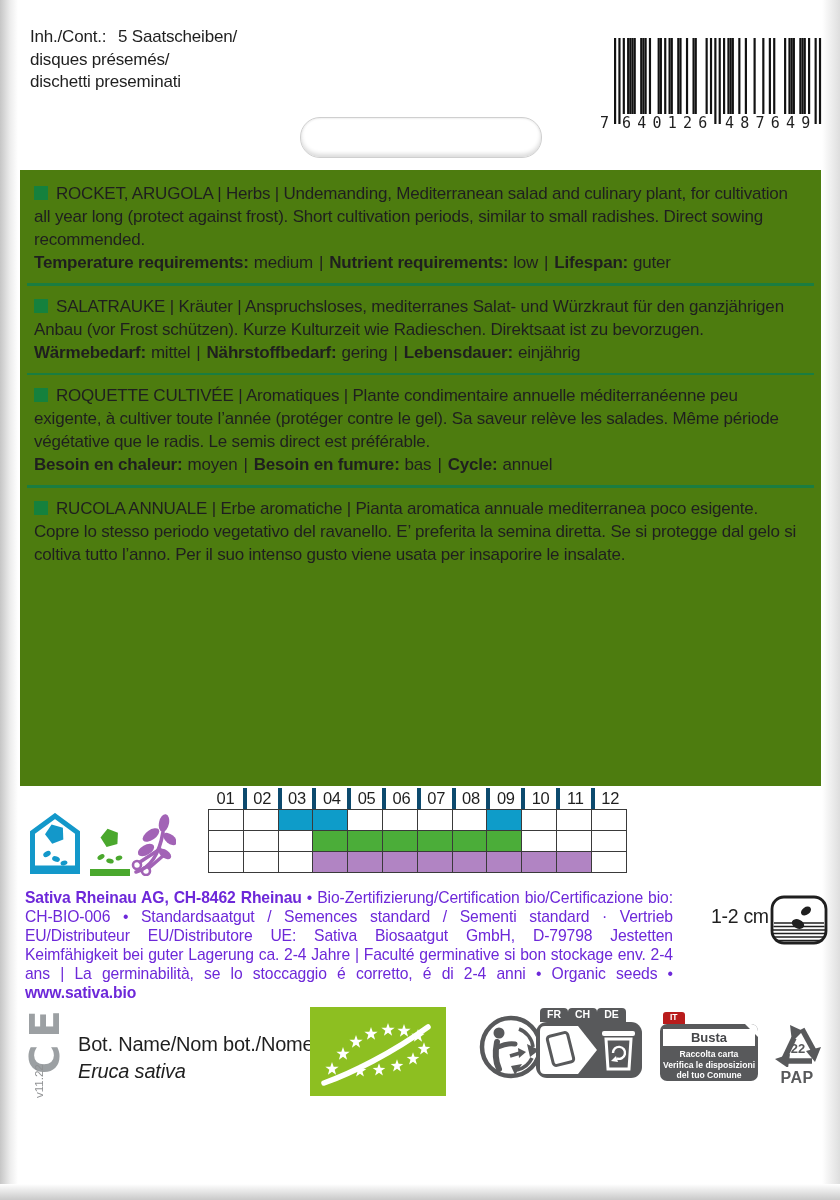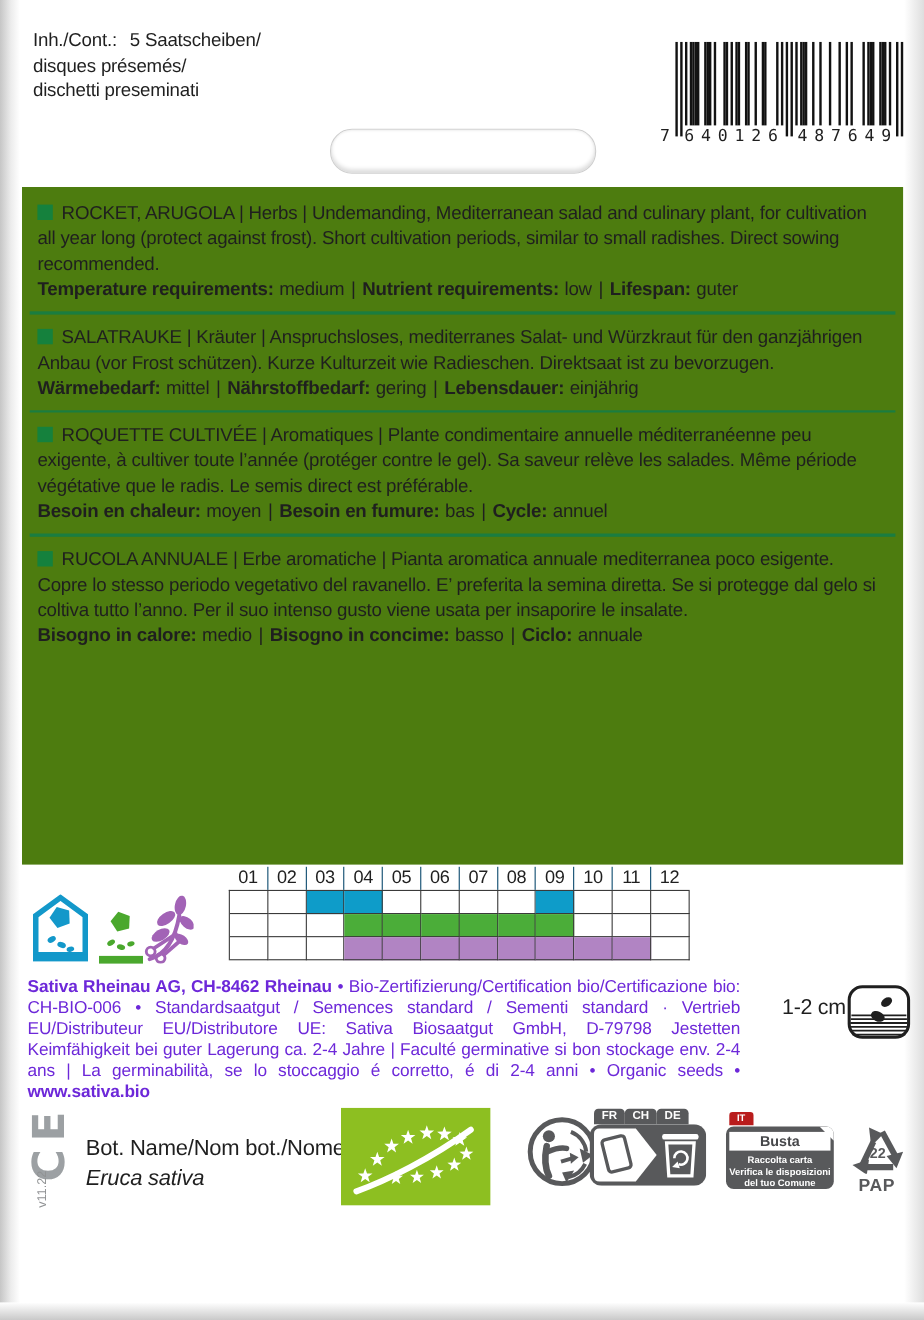--- a/index.html
+++ b/index.html
@@ -34,21 +34,21 @@
   .section p{margin:0;}
   .bullet{display:inline-block;width:14px;height:14px;background:#15813d;margin-right:8px;transform:translateY(1px);}
   .specs b{margin-right:5px;}
   .specs .sep{margin:0 6px;}
   .divider{height:2.5px;background:#1a7d40;margin:9px -7px;}
 
   
   #calendar{position:absolute;left:20px;top:788px;width:800px;height:95px;}
   #cal-head{position:absolute;left:188px;top:0;display:grid;grid-template-columns:repeat(12,34.8px);height:21px;}
   .cal-h{text-align:center;font-size:16.5px;line-height:21px;letter-spacing:-0.3px;}
-  .cal-h + .cal-h{border-left:1px solid #0c4a6e;}
+  .cal-h + .cal-h{border-left:4px solid #0c4a6e;}
   #cal-grid{position:absolute;left:188px;top:21px;display:grid;grid-template-columns:repeat(12,34.8px);
     grid-auto-rows:21px;border-top:1px solid #3a3a3a;border-left:1px solid #3a3a3a;}
   .cal-c{border-right:1px solid #3a3a3a;border-bottom:1px solid #3a3a3a;}
   .cal-icon{position:absolute;}
 
   
   #address{position:absolute;left:25px;top:888px;width:648px;font-size:15.7px;line-height:19px;
     letter-spacing:-0.1px;text-align:justify;color:#6d28d9;}
 
   
@@ -168,21 +168,20 @@
     <div class="divider"></div>
 
     <div class="section">
       <p><span class="bullet"></span><span>ROQUETTE CULTIVÉE | Aromatiques | Plante condimentaire annuelle méditerranéenne peu exigente, à cultiver toute l’année (protéger contre le gel). Sa saveur relève les salades. Même période végétative que le radis. Le semis direct est préférable.</span></p>
       <p class="specs"><b>Besoin en chaleur:</b><span>moyen</span><span class="sep">|</span><b>Besoin en fumure:</b><span>bas</span><span class="sep">|</span><b>Cycle:</b><span>annuel</span></p>
     </div>
     <div class="divider"></div>
 
     <div class="section">
       <p><span class="bullet"></span><span>RUCOLA ANNUALE | Erbe aromatiche | Pianta aromatica annuale mediterranea poco esigente. Copre lo stesso periodo vegetativo del ravanello. E’ preferita la semina diretta. Se si protegge dal gelo si coltiva tutto l’anno. Per il suo intenso gusto viene usata per insaporire le insalate.</span></p>
-      <p class="specs"><b>Bisogno in calore:</b><span>medio</span><span class="sep">|</span><b>Bisogno in concime:</b><span>basso</span><span class="sep">|</span><b>Ciclo:</b><span>annuale</span></p>
     </div>
   </div>
 
   <div id="calendar">
 
     <svg class="cal-icon" style="left:10px;top:25px" width="50" height="62" viewBox="0 0 50 62">
       <path d="M25,3 L47.5,19.5 V55 H2.5 V19.5 Z" fill="none" stroke="#1398ca" stroke-width="5"></path>
       <rect x="0" y="55" width="50" height="6" fill="#1398ca"></rect>
       <g transform="translate(25,21) rotate(-20)">
           <path d="M0,-10 L9.5,-3.1 5.9,8.1 -5.9,8.1 -9.5,-3.1 Z" fill="#1398ca"></path>

